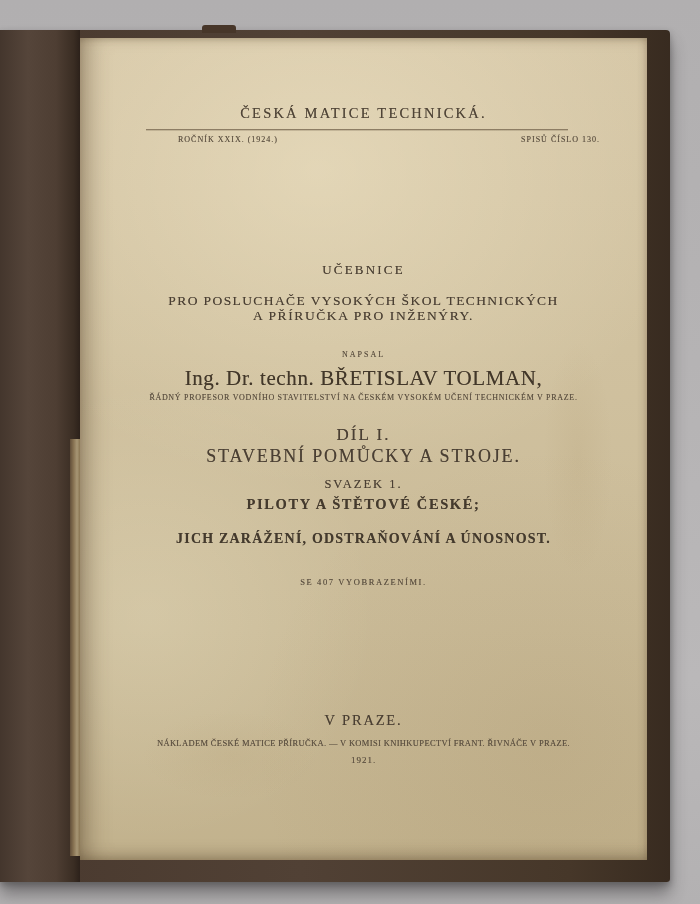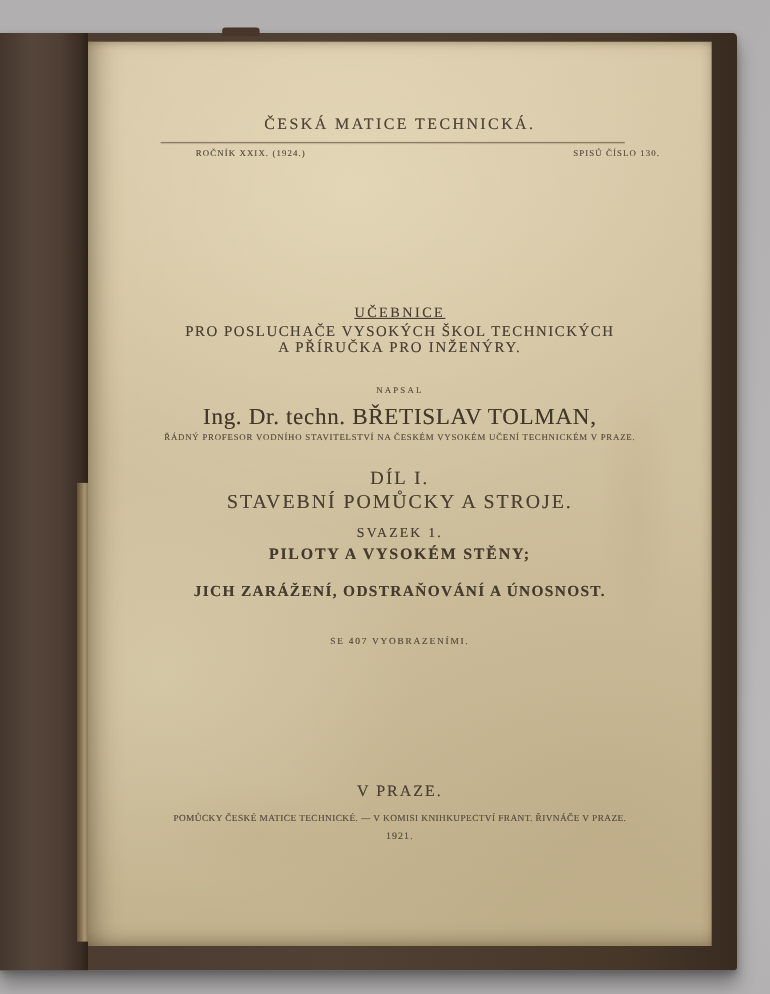--- a/index.html
+++ b/index.html
@@ -50,21 +50,21 @@
   .line{position:absolute;left:0;right:0;text-align:center;color:#4a3f33;
     line-height:1;white-space:nowrap;text-shadow:0 0 0.6px rgba(74,63,51,0.55);}
   .series     {top:68px; font-size:14.5px;letter-spacing:2.2px;color:#4f4437;}
   .rule       {position:absolute;top:91px;left:66px;width:422px;height:1px;
                background:#8d7d64;box-shadow:0 1px 0 rgba(141,125,100,0.35);}
   .meta-row   {position:absolute;top:97px;left:66px;width:422px;display:flex;
                justify-content:space-between;font-size:8px;letter-spacing:1px;
                color:#5c5041;text-shadow:0 0 0.5px rgba(92,80,65,0.6);padding-left:32px;}
   .title      {top:170px;font-size:50px;color:#3f352a;letter-spacing:1px;}
   .title span {display:inline-block;transform:scaleX(0.84);transform-origin:50% 50%;}
-  .sub-1      {top:239px;font-size:13px;  letter-spacing:2.2px;text-decoration:underline;}
+  .sub-1      {top:225px;font-size:13px;  letter-spacing:2.2px;}
   .sub-2      {top:256px;font-size:13.5px;letter-spacing:1.4px;}
   .sub-3      {top:271px;font-size:13.5px;letter-spacing:1.6px;}
   .byline     {top:313px;font-size:8px;   letter-spacing:2px;color:#5c5041;}
   .author     {top:330px;font-size:21px;  letter-spacing:0.6px;color:#423729;}
   .credentials{top:356px;font-size:8px;   letter-spacing:0.7px;color:#5c5041;}
   .part-label {top:388px;font-size:17px;  letter-spacing:2px;}
   .part-title {top:409px;font-size:18px;letter-spacing:1.8px;}
   .vol-label  {top:440px;font-size:12.5px;letter-spacing:2px;}
   .vol-1      {top:459px;font-size:14.5px;letter-spacing:1.6px;font-weight:700;color:#443a2d;}
   .vol-2      {top:476px;font-size:14px;  letter-spacing:1.2px;font-weight:700;color:#443a2d;margin-top:18px;}
@@ -100,22 +100,22 @@
     <div class="line sub-3">A PŘÍRUČKA PRO INŽENÝRY.</div>
 
     <div class="line byline">NAPSAL</div>
     <div class="line author">Ing. Dr. techn. BŘETISLAV TOLMAN,</div>
     <div class="line credentials">ŘÁDNÝ PROFESOR VODNÍHO STAVITELSTVÍ NA ČESKÉM VYSOKÉM UČENÍ TECHNICKÉM V PRAZE.</div>
 
     <div class="line part-label">DÍL I.</div>
     <div class="line part-title">STAVEBNÍ POMŮCKY A STROJE.</div>
 
     <div class="line vol-label">SVAZEK 1.</div>
-    <div class="line vol-1">PILOTY A VYSOKÉM STĚNY;</div>
+    <div class="line vol-1">PILOTY A ŠTĚTOVÉ ČESKÉ;</div>
     <div class="line vol-2">JICH ZARÁŽENÍ, ODSTRAŇOVÁNÍ A ÚNOSNOST.</div>
 
     <div class="line illus">SE 407 VYOBRAZENÍMI.</div>
 
     <div class="line place">V PRAZE.</div>
-    <div class="line publisher">POMŮCKY ČESKÉ MATICE TECHNICKÉ. — V KOMISI KNIHKUPECTVÍ FRANT. ŘIVNÁČE V PRAZE.</div>
+    <div class="line publisher">NÁKLADEM ČESKÉ MATICE PŘÍRUČKA. — V KOMISI KNIHKUPECTVÍ FRANT. ŘIVNÁČE V PRAZE.</div>
     <div class="line year">1921.</div>
   </div>
 </div>
 
 </body></html>

